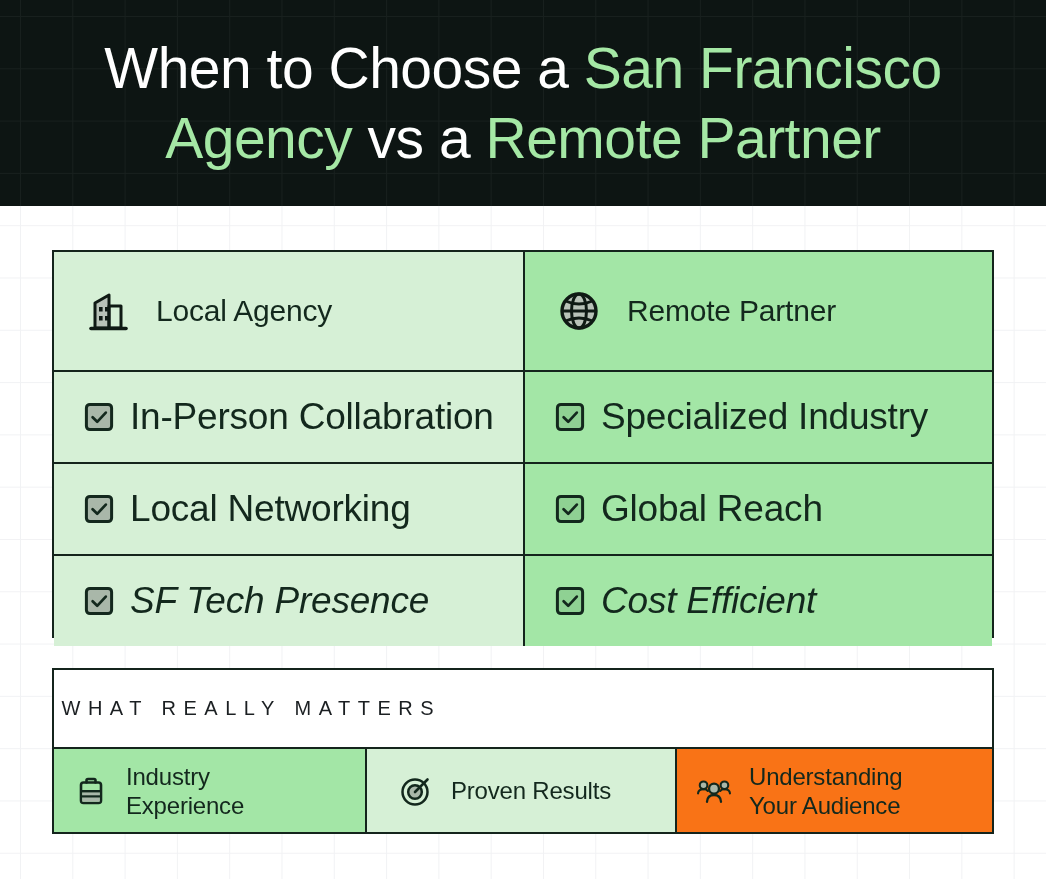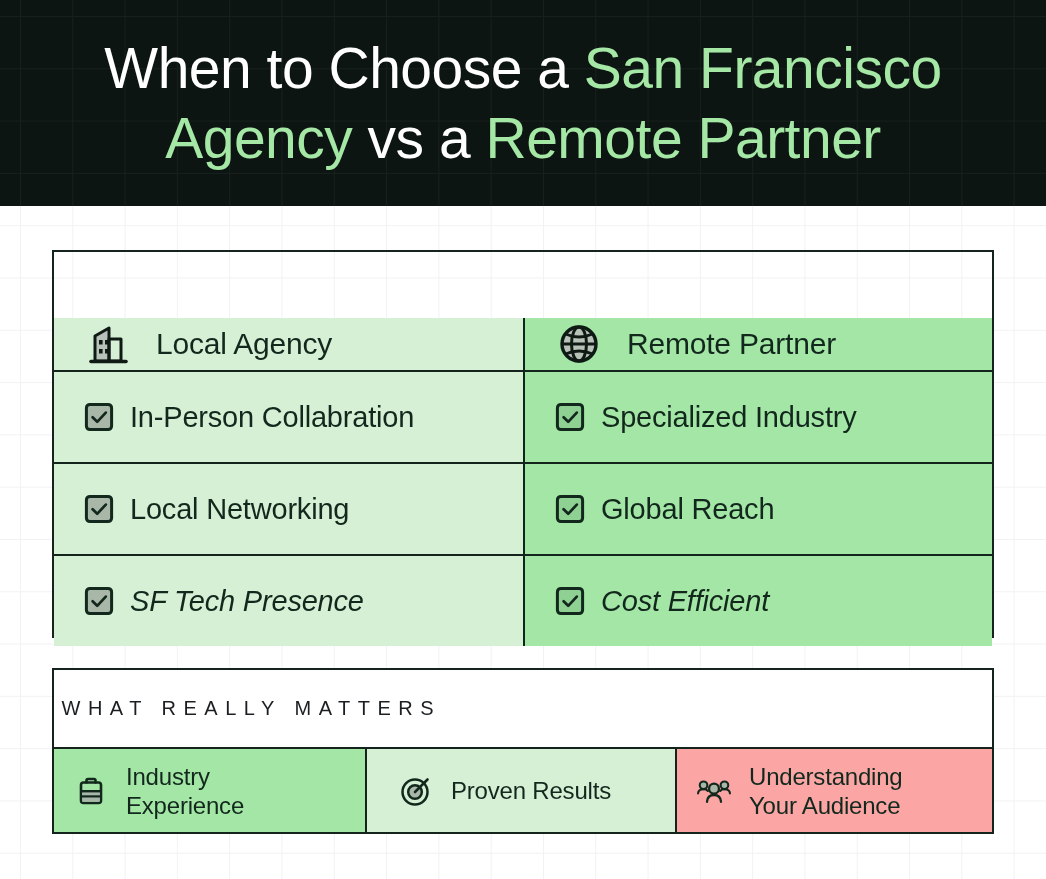--- a/index.html
+++ b/index.html
@@ -73,41 +73,41 @@
     display: flex;
     flex-direction: column;
   }
   .compare-row {
     display: flex;
     flex: 1 1 auto;
     border-bottom: 2px solid #14241c;
     min-height: 0;
   }
   .compare-row:last-child { border-bottom: none; font-style: italic; }
-  .compare-row.header-row { flex: 0 0 118px; align-items: flex-end; }
+  .compare-row.header-row { flex: 0 0 118px; }
   .compare-row.item-row { flex: 0 0 90px; }
 
   .cell {
     box-sizing: border-box;
     display: flex;
     align-items: center;
     padding-left: 30px;
     min-width: 0;
   }
   .cell.left {
     flex: 0 0 471px;
     background: #d6f0d6;
     border-right: 2px solid #14241c;
   }
   .cell.right {
     flex: 1 1 auto;
     background: #a3e6a6;
   }
   .cell-label {
-    font-size: 29px;
+    font-size: 37px;
     font-weight: 400;
     color: #13281d;
     letter-spacing: -0.2px;
     white-space: nowrap;
   }
   .header-row .cell { padding-left: 28px; }
   .header-row .cell-label {
     font-size: 30px;
   }
   .big-icon {
@@ -177,21 +177,21 @@
     border-right: 2px solid #14241c;
   }
   .matters-cell.c2 {
     flex: 0 0 310px;
     background: #d6f0d6;
     border-right: 2px solid #14241c;
     padding-left: 30px;
   }
   .matters-cell.c3 {
     flex: 1 1 auto;
-    background: #fca5a5;
+    background: #f97316;
   }
   .matters-icon {
     flex: 0 0 auto;
     width: 38px;
     height: 38px;
     margin-right: 16px;
     display: flex;
     align-items: center;
     justify-content: center;
   }

